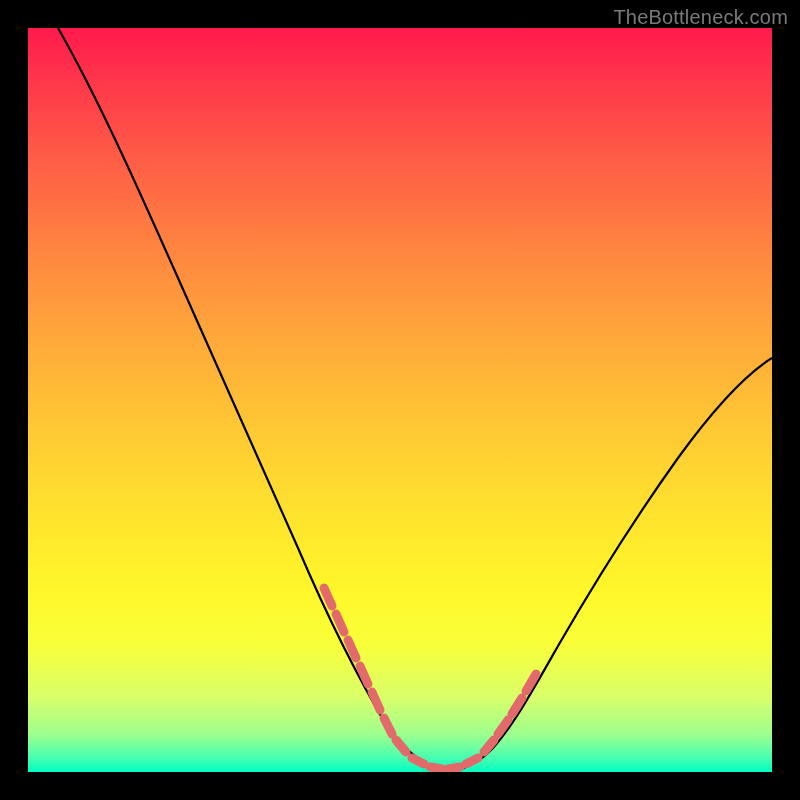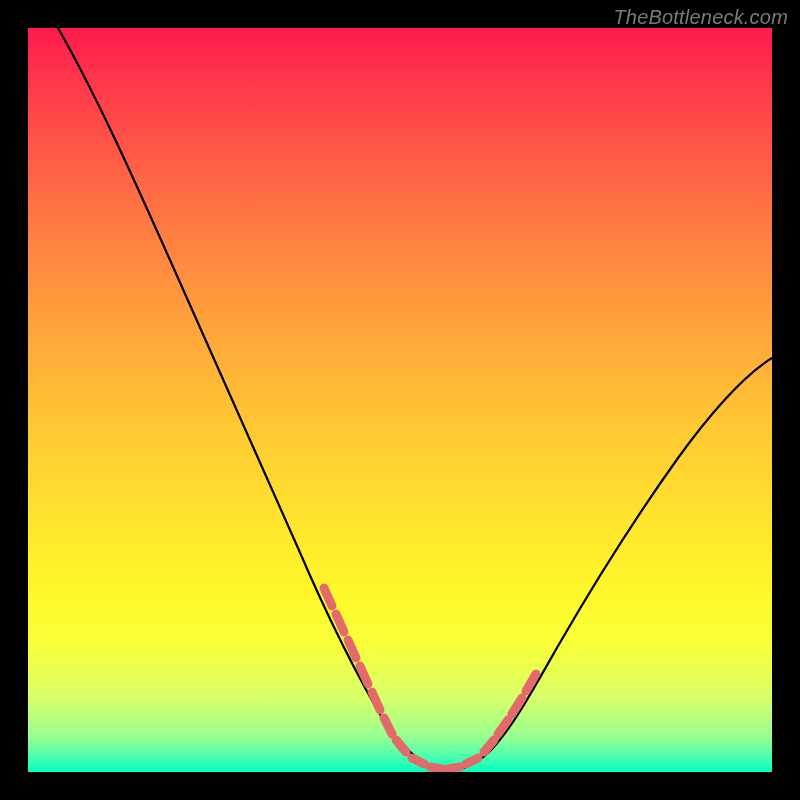--- a/index.html
+++ b/index.html
@@ -10,21 +10,20 @@
     background: #000;
     overflow: hidden;
   }
   .frame {
     position: absolute;
     left: 0;
     top: 0;
     width: 800px;
     height: 800px;
     background: #000;
-    font-style: italic;
   }
   .plot {
     position: absolute;
     left: 28px;
     top: 28px;
     width: 744px;
     height: 744px;
     overflow: hidden;
   }
   .gradient {

